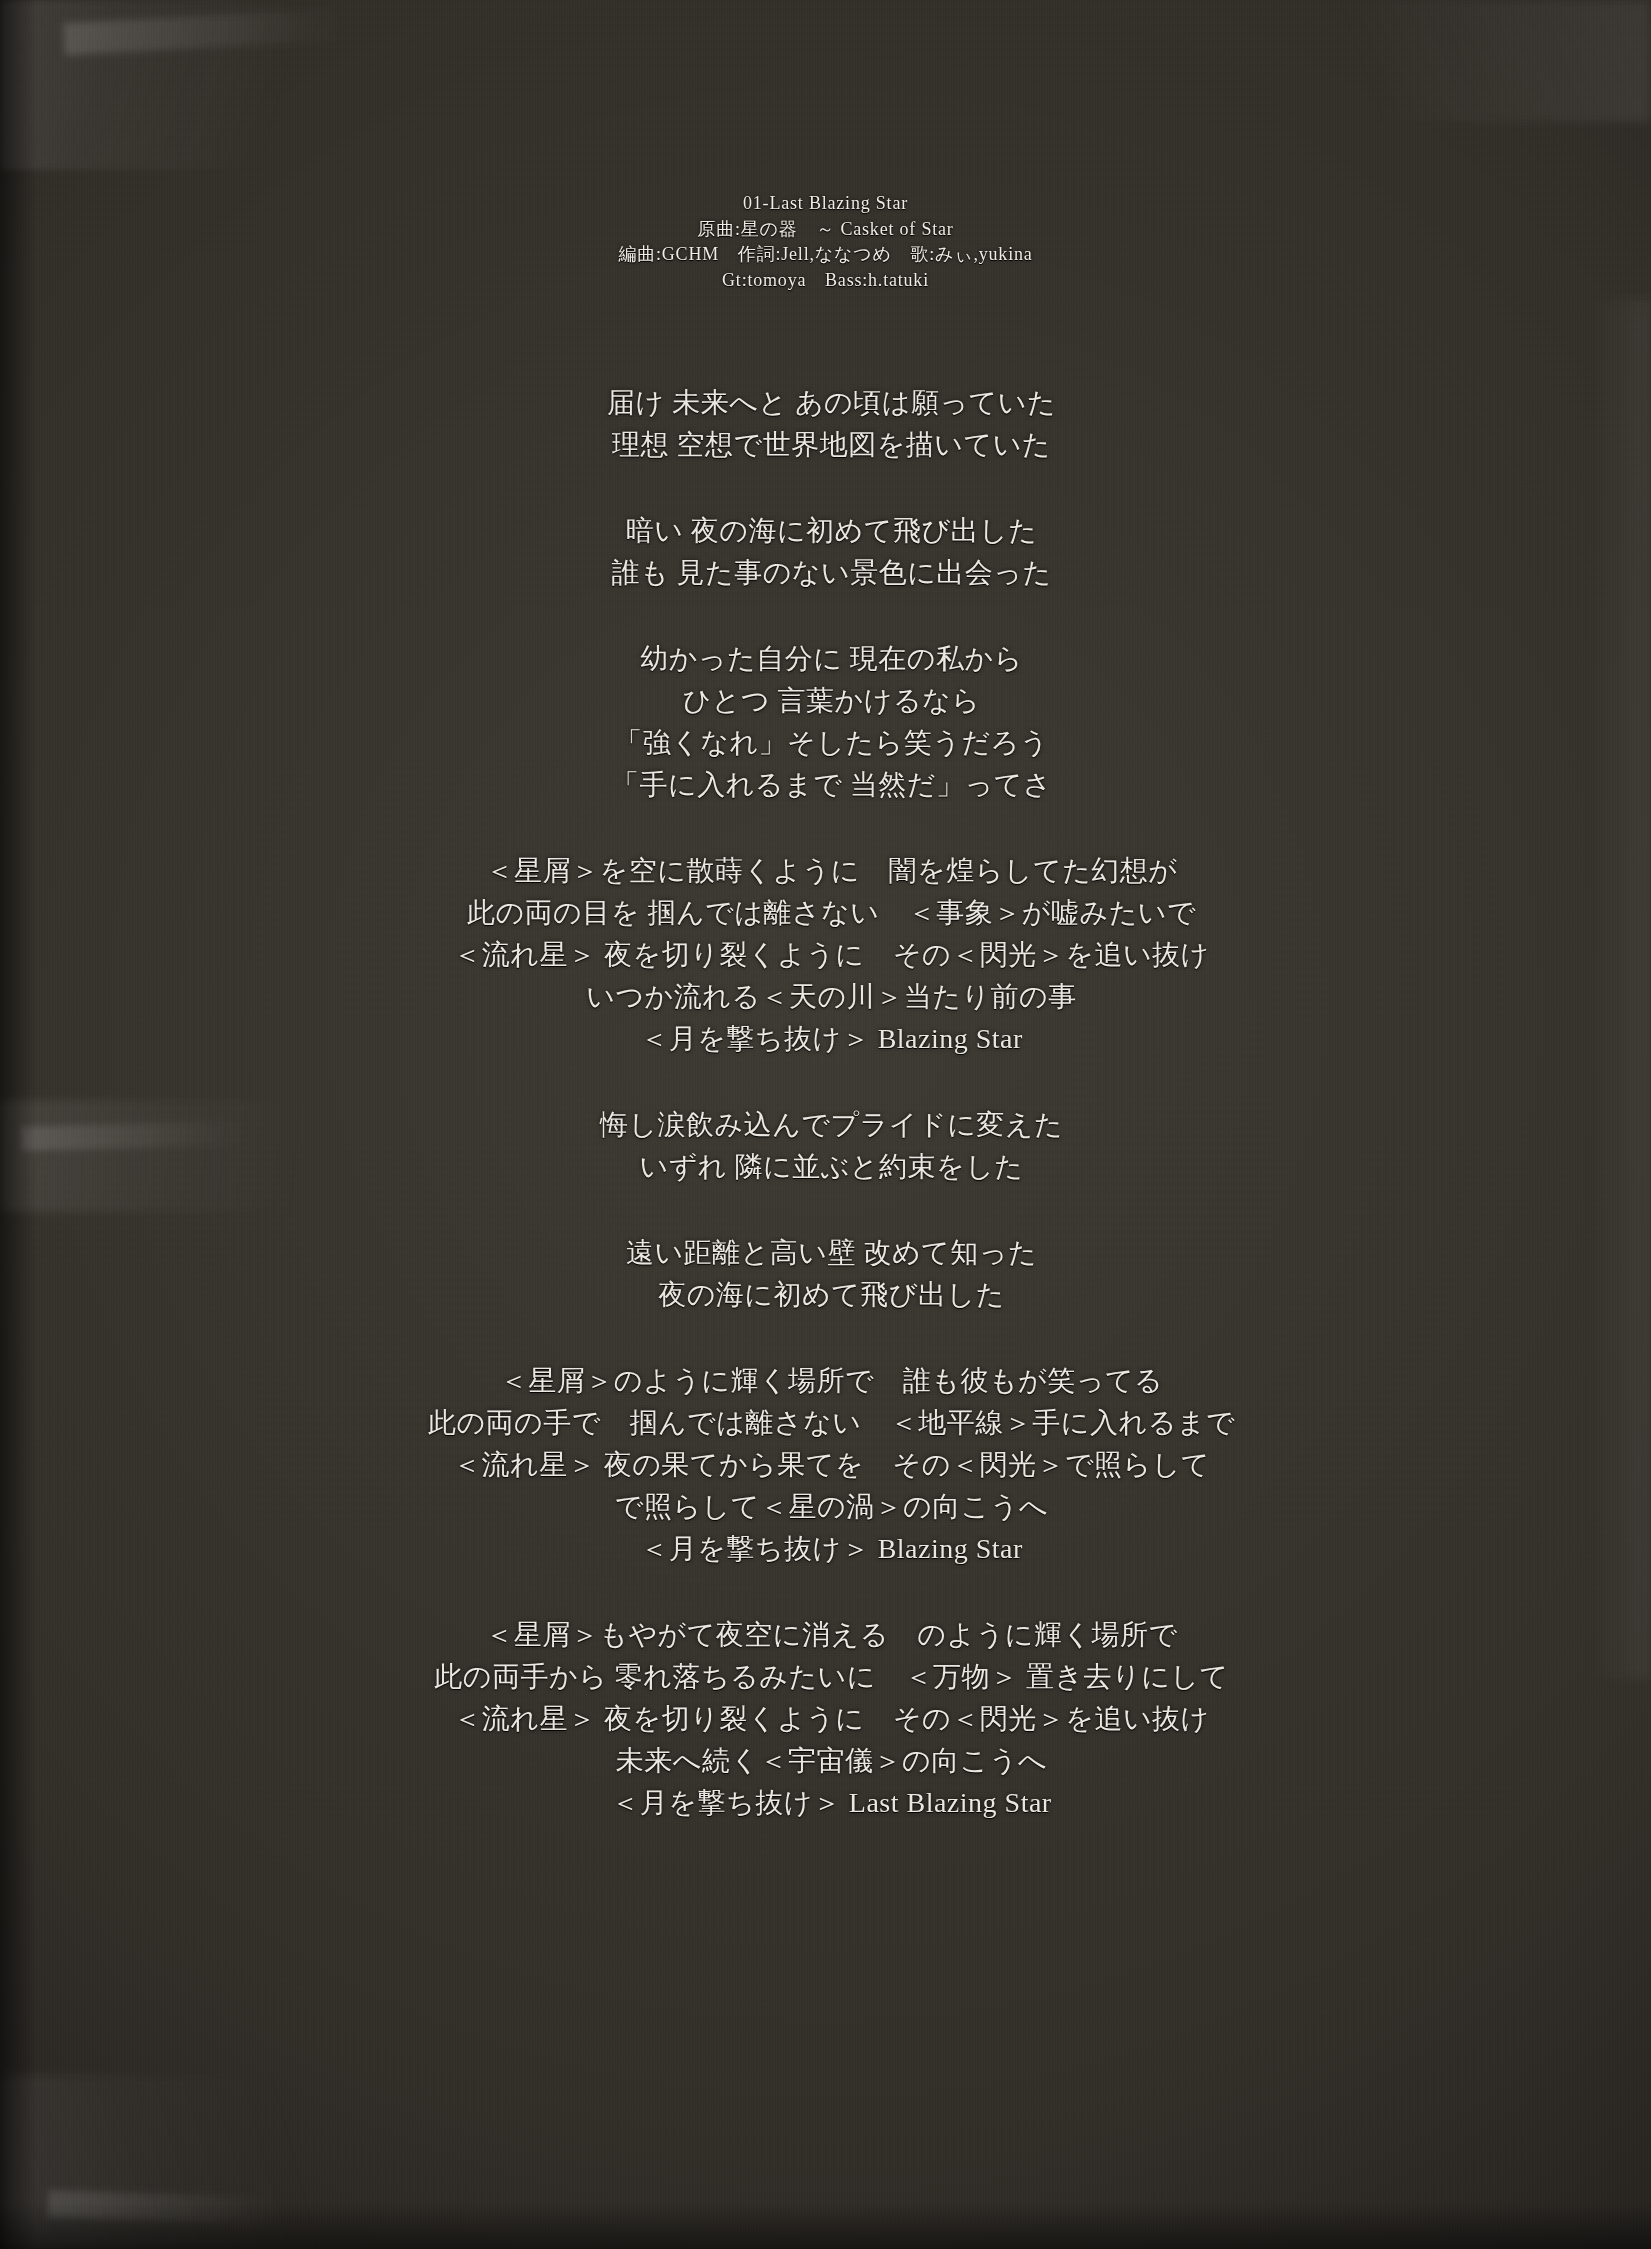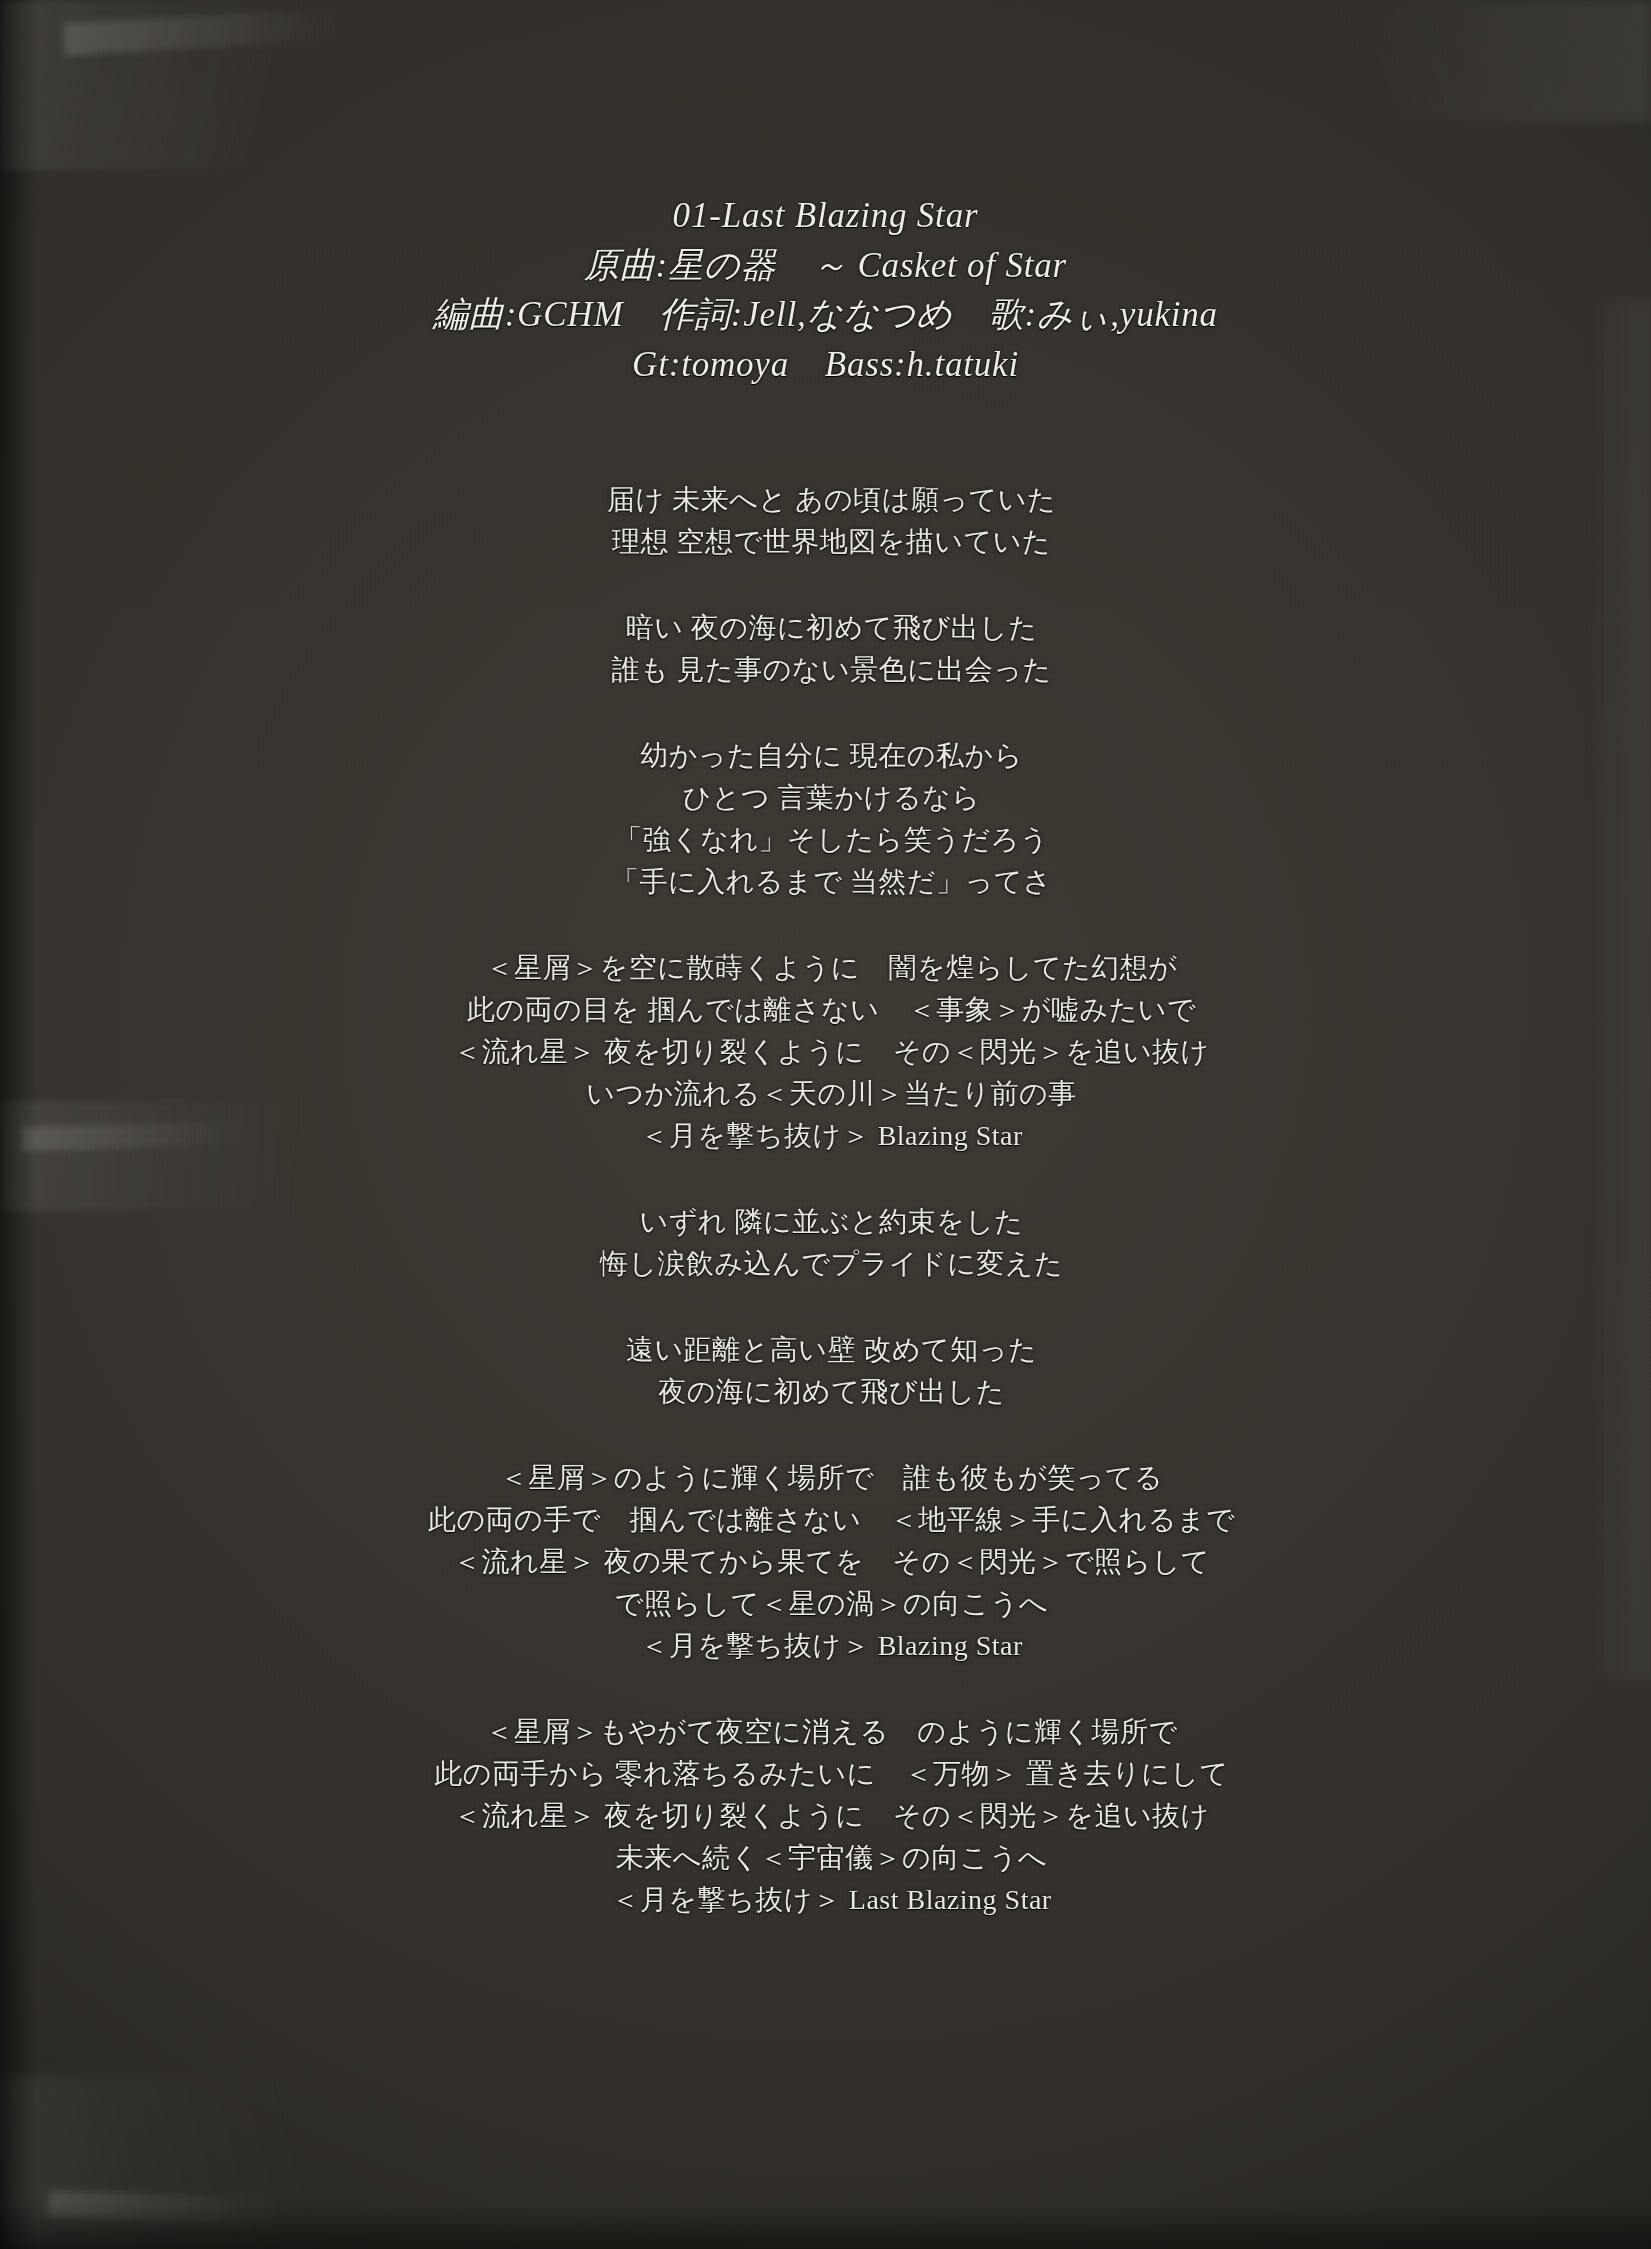--- a/index.html
+++ b/index.html
@@ -104,26 +104,25 @@
     width: 1651px;
     text-align: center;
     color: #e9e7e0;
   }
 
   .header-block {
     margin-top: 191px;
     line-height: 1.42;
   }
   .header-line {
-    font-size: 35px;
+    font-size: 18px;
     letter-spacing: 0.8px;
     color: #efece5;
     text-shadow: 0 0 3.7px rgba(0,0,0,0.85), 0 0.5px 0.5px rgba(0,0,0,0.9);
     white-space: pre;
-    font-style: italic;
   }
 
   .verses {
     margin-top: 89px;
     margin-left: 12px;
   }
   .verse {
     margin-bottom: 44px;
   }
   .line {
@@ -184,22 +183,22 @@
 
       <div class="verse">
         <div class="line">＜星屑＞を空に散蒔くように　闇を煌らしてた幻想が</div>
         <div class="line">此の両の目を 掴んでは離さない　＜事象＞が嘘みたいで</div>
         <div class="line">＜流れ星＞ 夜を切り裂くように　その＜閃光＞を追い抜け</div>
         <div class="line">いつか流れる＜天の川＞当たり前の事</div>
         <div class="line">＜月を撃ち抜け＞ Blazing Star</div>
       </div>
 
       <div class="verse">
+        <div class="line">悔し涙飲み込んでプライドに変えた</div>
         <div class="line">いずれ 隣に並ぶと約束をした</div>
-        <div class="line">悔し涙飲み込んでプライドに変えた</div>
       </div>
 
       <div class="verse">
         <div class="line">遠い距離と高い壁 改めて知った</div>
         <div class="line">夜の海に初めて飛び出した</div>
       </div>
 
 
       <div class="verse">
         <div class="line">＜星屑＞のように輝く場所で　誰も彼もが笑ってる</div>

